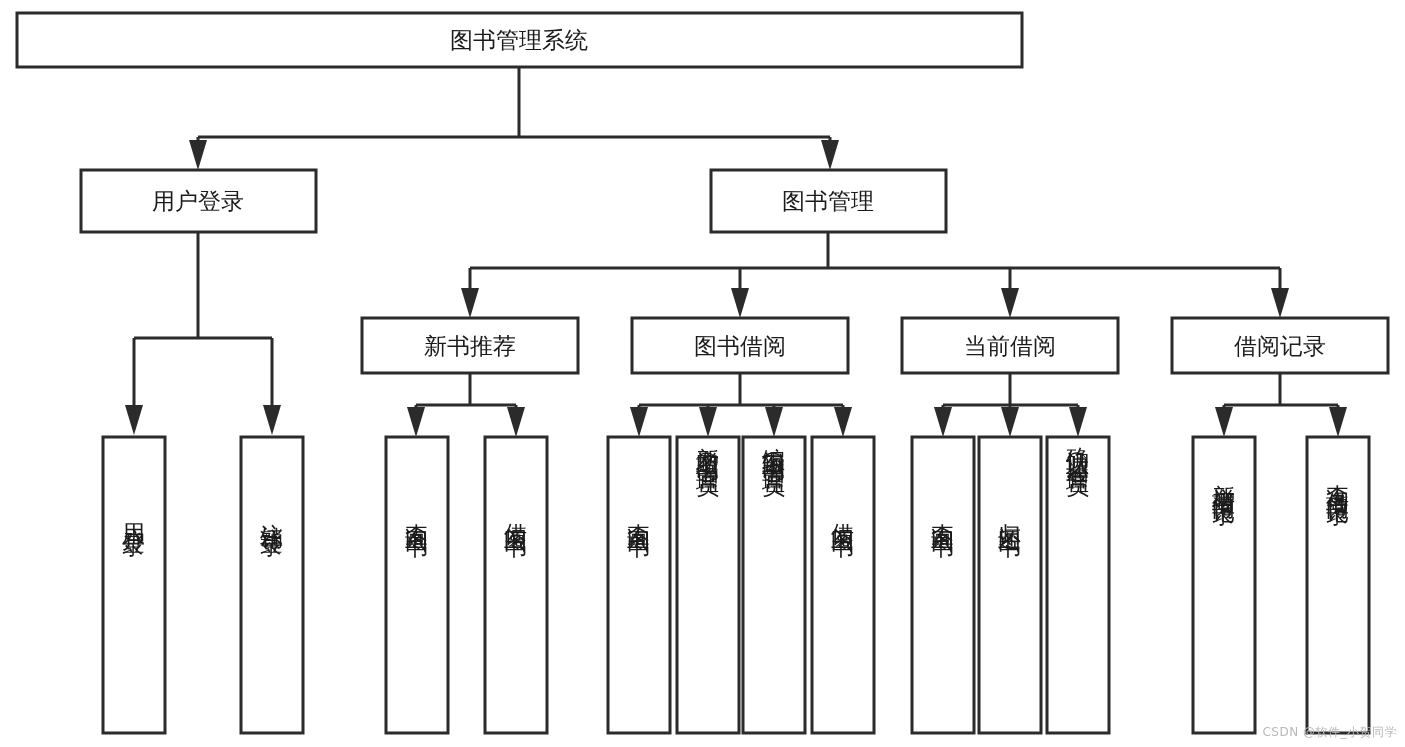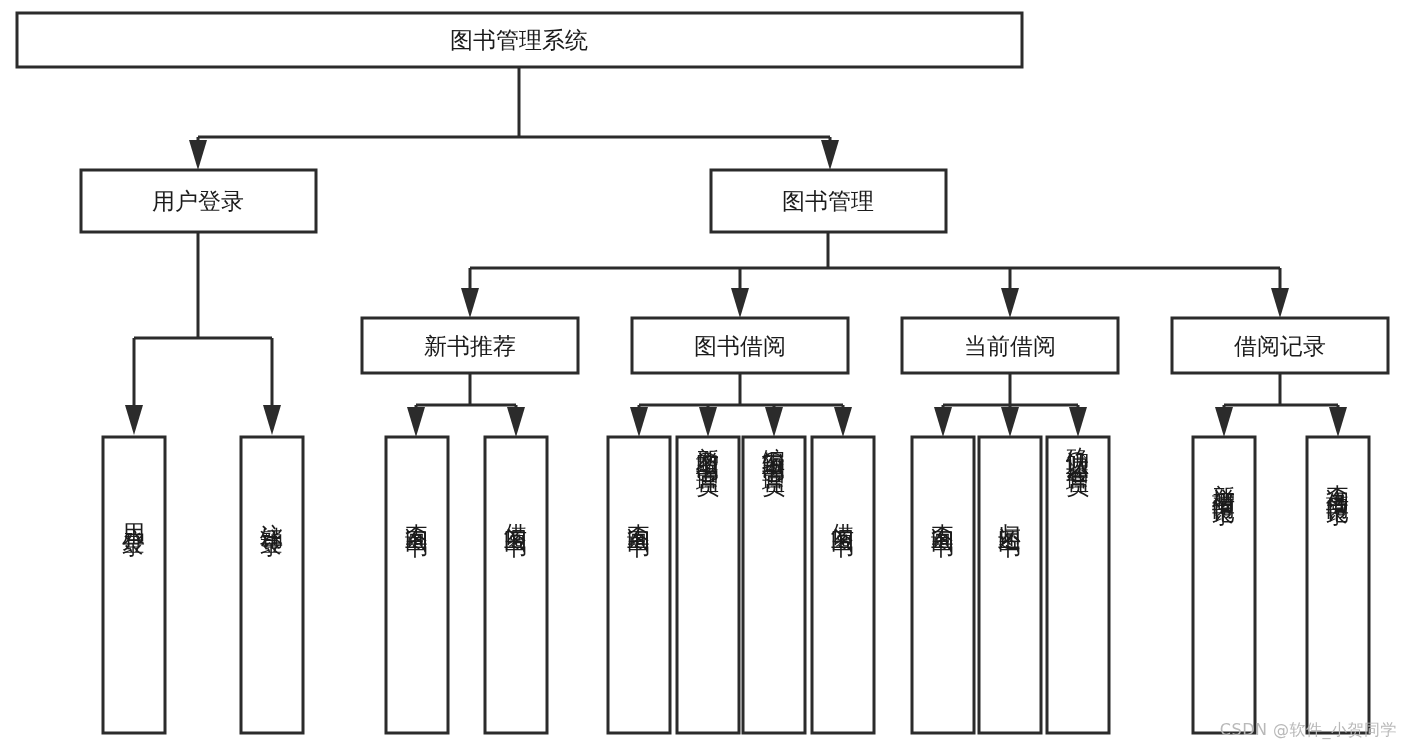--- a/index.html
+++ b/index.html
@@ -19,21 +19,21 @@
   }
   .leaf-label{
     font-family:"DejaVu Sans","Liberation Sans",sans-serif;
     fill:#1b1b1b;font-size:23px;text-anchor:middle;
     writing-mode:vertical-rl;glyph-orientation-vertical:0;
     letter-spacing:4px;
   }
   .watermark{
     position:absolute;right:8px;bottom:6px;
     font-family:"DejaVu Sans","Liberation Sans",sans-serif;
-    font-size:16px;color:#b9b9b9;white-space:nowrap;
+    font-size:12px;color:#b9b9b9;white-space:nowrap;
     letter-spacing:0.5px;
   }
 </style>
 </head>
 <body>
 
 <div id="diagram-root">
 
   <svg id="tree-svg" viewBox="0 0 1405 747">
 

